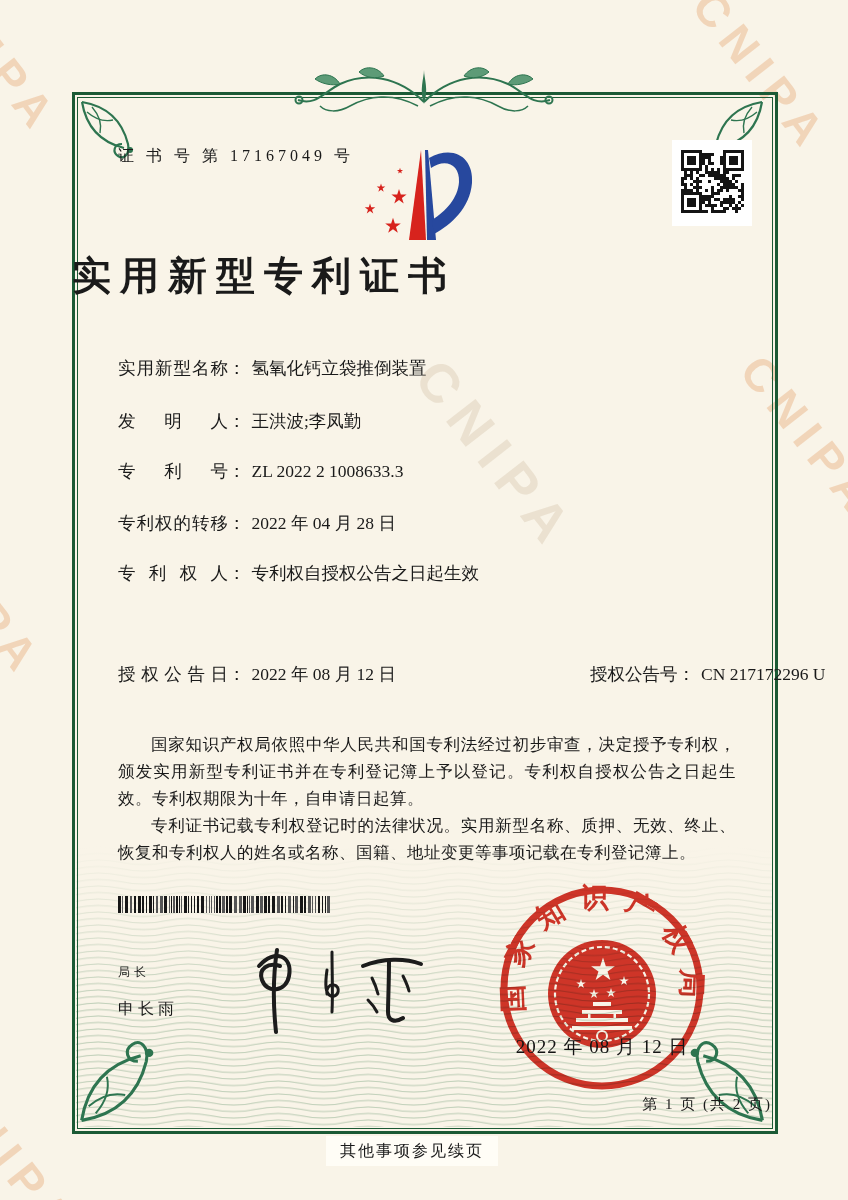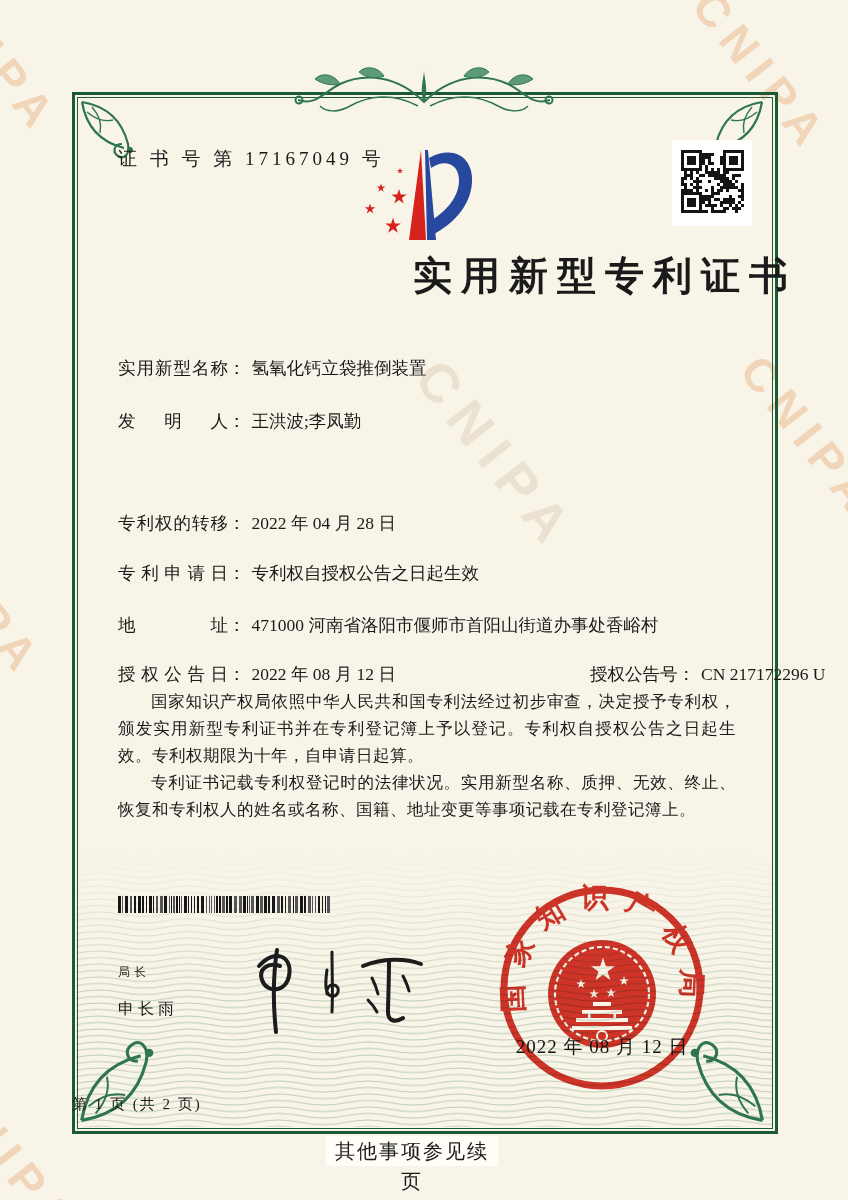--- a/index.html
+++ b/index.html
@@ -14,41 +14,41 @@
   
   .frame{position:absolute;left:72px;top:92px;width:700px;height:1036px;
          border:3px solid #1b5a35;}
   .frame-inner{position:absolute;left:2px;top:2px;right:2px;bottom:2px;border:1px solid #1b5a35;}
   .deco{position:absolute;pointer-events:none;}
   
   .guilloche{position:absolute;left:76px;top:846px;width:696px;height:281px;}
   .guilloche-fade{position:absolute;left:76px;top:846px;width:696px;height:281px;
       background:linear-gradient(to bottom,#f9f4e8 0%,rgba(249,244,232,0) 55%);}
   
-  .cert-no{position:absolute;left:118px;top:146px;font-size:19px;letter-spacing:4px;}
-  .title{position:absolute;left:72px;top:249px;width:700px;text-align:right;
-         font-size:39px;font-weight:bold;letter-spacing:9px;padding-left:25px;}
+  .cert-no{position:absolute;left:118px;top:146px;font-size:16px;letter-spacing:4px;}
+  .title{position:absolute;left:72px;top:249px;width:700px;text-align:left;
+         font-size:39px;font-weight:bold;letter-spacing:9px;}
   .row{position:absolute;left:118px;font-size:17.5px;white-space:nowrap;}
   .flabel{display:inline-block;width:110px;text-align:justify;text-align-last:justify;vertical-align:top;}
   .fvalue{margin-left:6px;}
   .grant-no{position:absolute;left:452px;top:0;margin-left:20px;}
-  .paras{position:absolute;left:118px;top:688px;width:618px;font-size:16.5px;
+  .paras{position:absolute;left:118px;top:731px;width:618px;font-size:16.5px;
          line-height:27px;text-align:justify;letter-spacing:.5px;}
   .paras p{margin:0;text-indent:2em;}
   .barcode{position:absolute;left:118px;top:896px;}
   .sig-title{position:absolute;left:118px;top:964px;font-size:12px;letter-spacing:4px;}
   .sig-name{position:absolute;left:118px;top:999px;font-size:16px;letter-spacing:4px;}
   .signature{position:absolute;left:235px;top:936px;}
   .seal{position:absolute;left:497px;top:883px;width:210px;height:210px;mix-blend-mode:multiply;}
   .seal-date{position:absolute;left:498px;top:1034px;width:208px;text-align:center;
              font-size:19px;letter-spacing:1px;color:#141414;}
-  .page-info{position:absolute;left:72px;top:1095px;width:700px;text-align:left;
+  .page-info{position:absolute;left:72px;top:1095px;width:700px;text-align:right;
              font-size:15px;letter-spacing:2px;}
   .note-box{position:absolute;left:326px;top:1136px;width:172px;height:30px;background:#fffdf6;
-            text-align:center;line-height:30px;font-size:20px;letter-spacing:2px;}
+            text-align:center;line-height:30px;font-size:16px;letter-spacing:2px;}
   .qr-box{position:absolute;left:672px;top:140px;width:80px;height:86px;background:#fff;}
   .qr{position:absolute;left:681px;top:150px;}
   .logo{position:absolute;left:352px;top:138px;}
 </style>
 </head>
 <body>
 
 <div class="page">
 
   <div class="wm" style="left:-46px;top:-38px;">CNIPA</div>
@@ -384,28 +384,28 @@
     </svg>
 
   <div class="title">实用新型专利证书</div>
 
   <div class="row" style="top:356px;">
     <span class="flabel">实用新型名称</span><span>：</span><span class="fvalue">氢氧化钙立袋推倒装置</span>
   </div>
   <div class="row" style="top:409px;">
     <span class="flabel">发明人</span><span>：</span><span class="fvalue">王洪波;李凤勤</span>
   </div>
+  <div class="row" style="top:459px;">
+    <span class="flabel">专利号</span><span>：</span><span class="fvalue">ZL 2022 2 1008633.3</span>
+  </div>
   <div class="row" style="top:511px;">
     <span class="flabel">专利权的转移</span><span>：</span><span class="fvalue">2022 年 04 月 28 日</span>
   </div>
   <div class="row" style="top:561px;">
-    <span class="flabel">专利申请日</span><span>：</span><span class="fvalue">专利权自授权公告之日起生效</span>
-  </div>
-  <div class="row" style="top:613px;">
-    <span class="flabel">地址</span><span>：</span><span class="fvalue">471000 河南省洛阳市偃师市首阳山街道办事处香峪村</span>
+    <span class="flabel">专利权人</span><span>：</span><span class="fvalue">专利权自授权公告之日起生效</span>
   </div>
 
   <div class="row" style="top:662px;width:620px;">
     <span class="flabel">授权公告日</span><span>：</span><span class="fvalue">2022 年 08 月 12 日</span>
     <span class="grant-no">
       <span>授权公告号</span><span>：</span><span class="fvalue">CN 217172296 U</span>
     </span>
   </div>
 
   <div class="paras">

